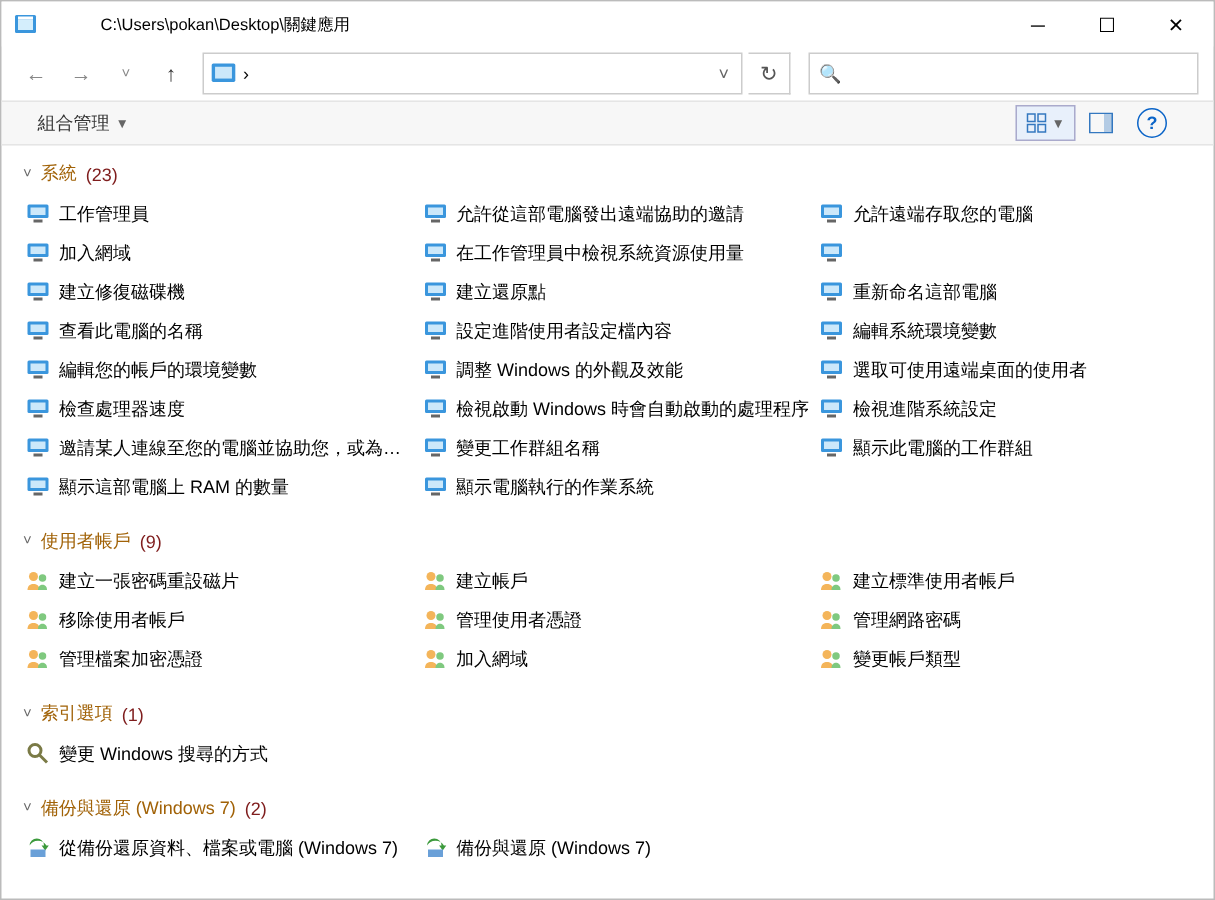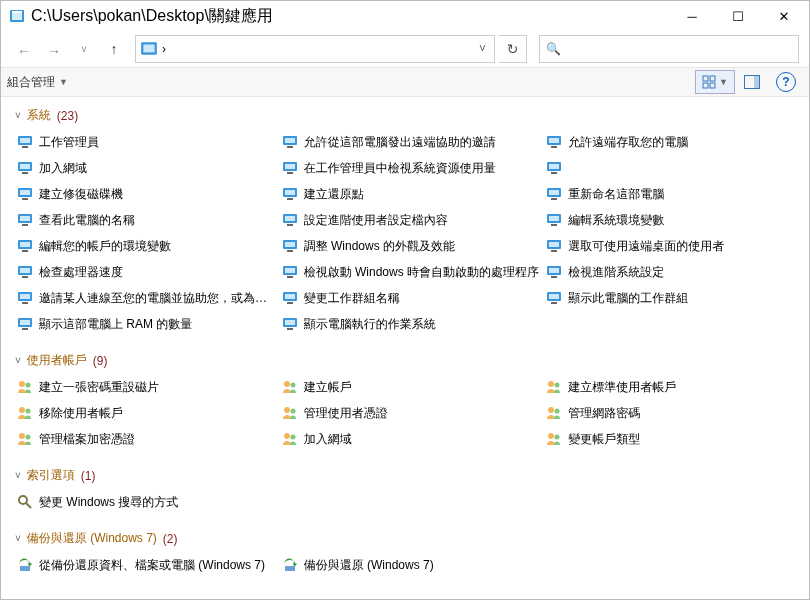--- a/index.html
+++ b/index.html
@@ -1,31 +1,31 @@
 <!DOCTYPE html>
 <html><head>
 <meta charset="utf-8">
 <style>
 * { margin: 0; padding: 0; box-sizing: border-box; font-family: "Microsoft JhengHei", "Segoe UI", sans-serif; }
 body { background: #fff; font-size: 12px; color: #000; width: 810px; height: 600px; overflow: hidden; border: 1px solid #bbb; }
 .titlebar { display: flex; align-items: center; height: 30px; padding: 0 2px 0 8px; background: #fff; }
 .titlebar .icon { width: 16px; height: 16px; margin-right: 6px; }
-.titlebar .title { flex: 1; font-size: 16px; }
+.titlebar .title { flex: 1; font-size: 11px; margin-left: 36px; }
 .titlebar .wbtn { width: 46px; height: 30px; display: flex; align-items: center; justify-content: center; font-size: 13px; }
 .navbar { display: flex; align-items: center; height: 36px; padding: 4px 10px; gap: 4px; }
 .navbtn { width: 26px; height: 26px; display: flex; align-items: center; justify-content: center; color: #888; font-size: 14px; }
 .navbtn.en { color: #333; }
 .addrbox { flex: 1; display: flex; align-items: center; height: 28px; border: 1px solid #ccc; padding: 0 4px; margin: 0 4px; background: #fff; }
 .addrbox .cpicon { width: 18px; height: 18px; margin-right: 4px; }
 .addrbox .bc { font-size: 12px; color: #000; }
 .addrbox .drop { margin-left: auto; color: #666; padding: 0 4px; }
 .refresh { width: 28px; height: 28px; display: flex; align-items: center; justify-content: center; border: 1px solid #ccc; border-left: none; margin-left: -4px; font-size: 14px; color: #555; }
 .searchbox { width: 260px; height: 28px; border: 1px solid #ccc; display: flex; align-items: center; margin-left: 8px; padding: 0 6px; color: #888; }
 .searchbox .sicon { margin-right: 6px; font-size: 12px; }
-.toolbar { display: flex; align-items: center; height: 30px; border-top: 1px solid #e5e5e5; border-bottom: 1px solid #e5e5e5; background: #f7f7f7; padding: 0 6px; }
+.toolbar { display: flex; align-items: center; height: 30px; border-top: 1px solid #e5e5e5; border-bottom: 1px solid #e5e5e5; background: #f7f7f7; padding: 0 24px; }
 .toolbar .tlabel { font-size: 12px; color: #333; display: flex; align-items: center; gap: 4px; }
 .toolbar .spacer { flex: 1; }
 .toolbar .vbtn { height: 24px; padding: 0 6px; display: flex; align-items: center; border: 1px solid transparent; margin-left: 2px; font-size: 13px; color: #333; }
 .toolbar .vbtn.boxed { border: 1px solid #aac; background: #e8f0fb; }
 .toolbar .help { color: #0a64c8; font-weight: bold; width: 20px; height: 20px; border-radius: 50%; border: 1px solid #0a64c8; display:flex;align-items:center;justify-content:center; font-size:12px;}
 .content { height: 480px; overflow-y: auto; padding: 6px 0 6px 6px; position: relative; }
 .content::-webkit-scrollbar { width: 16px; }
 .content::-webkit-scrollbar-track { background: #f0f0f0; }
 .content::-webkit-scrollbar-thumb { background: #c4c4c4; }
 .group { margin-bottom: 8px; }

